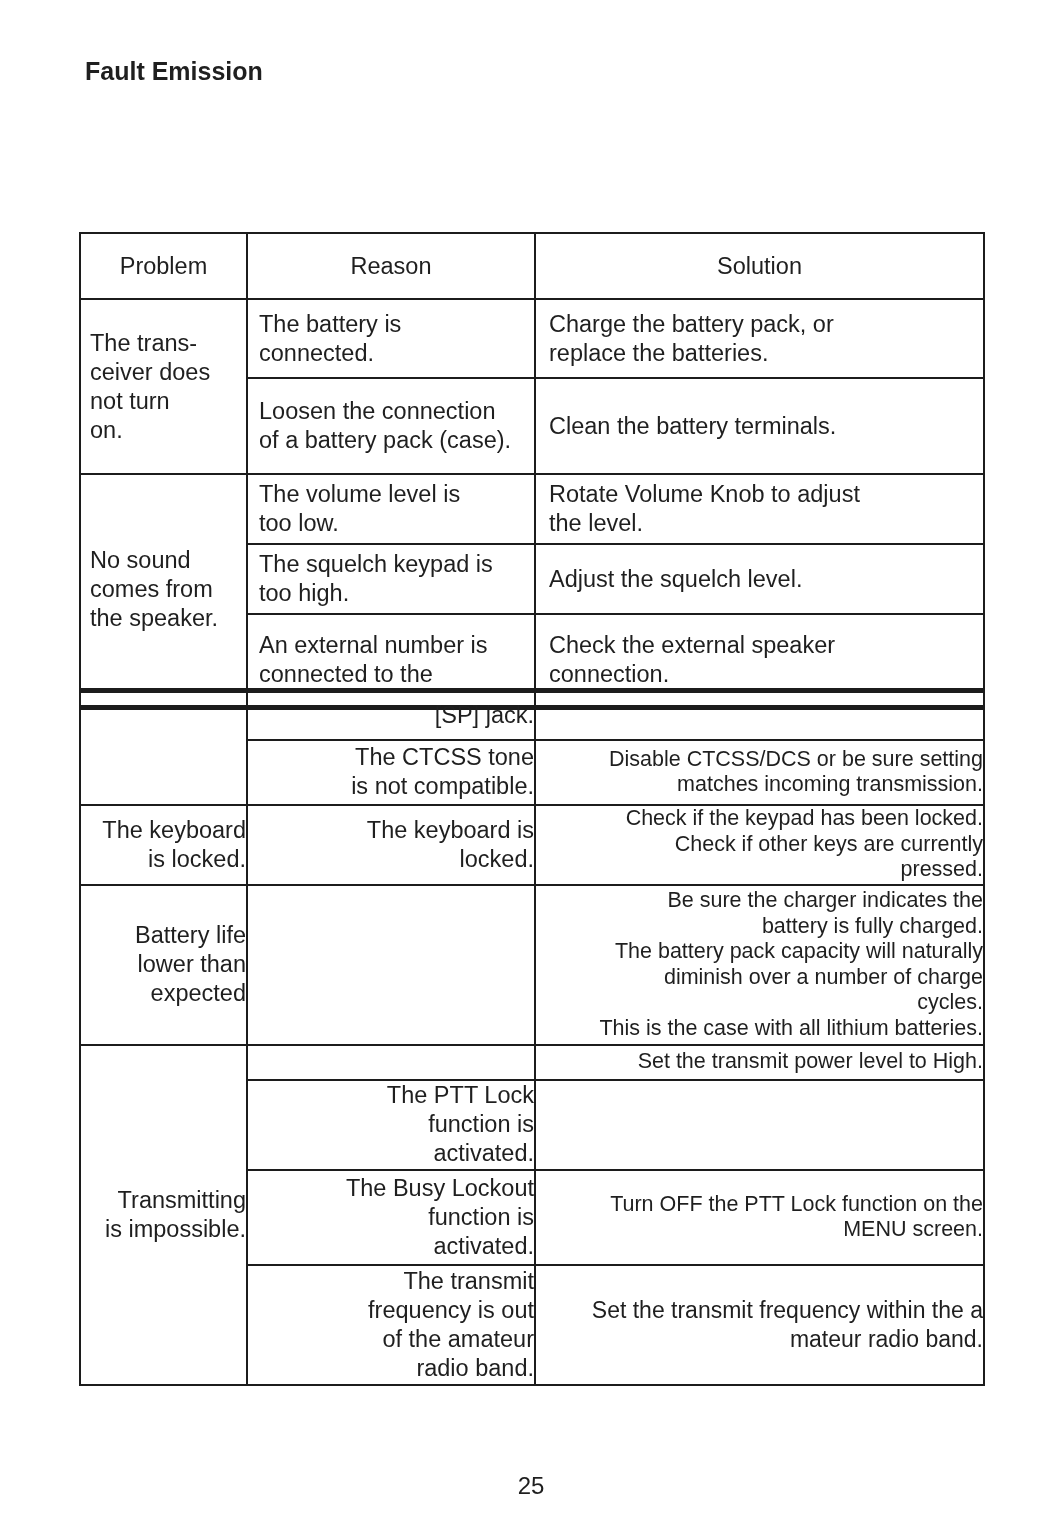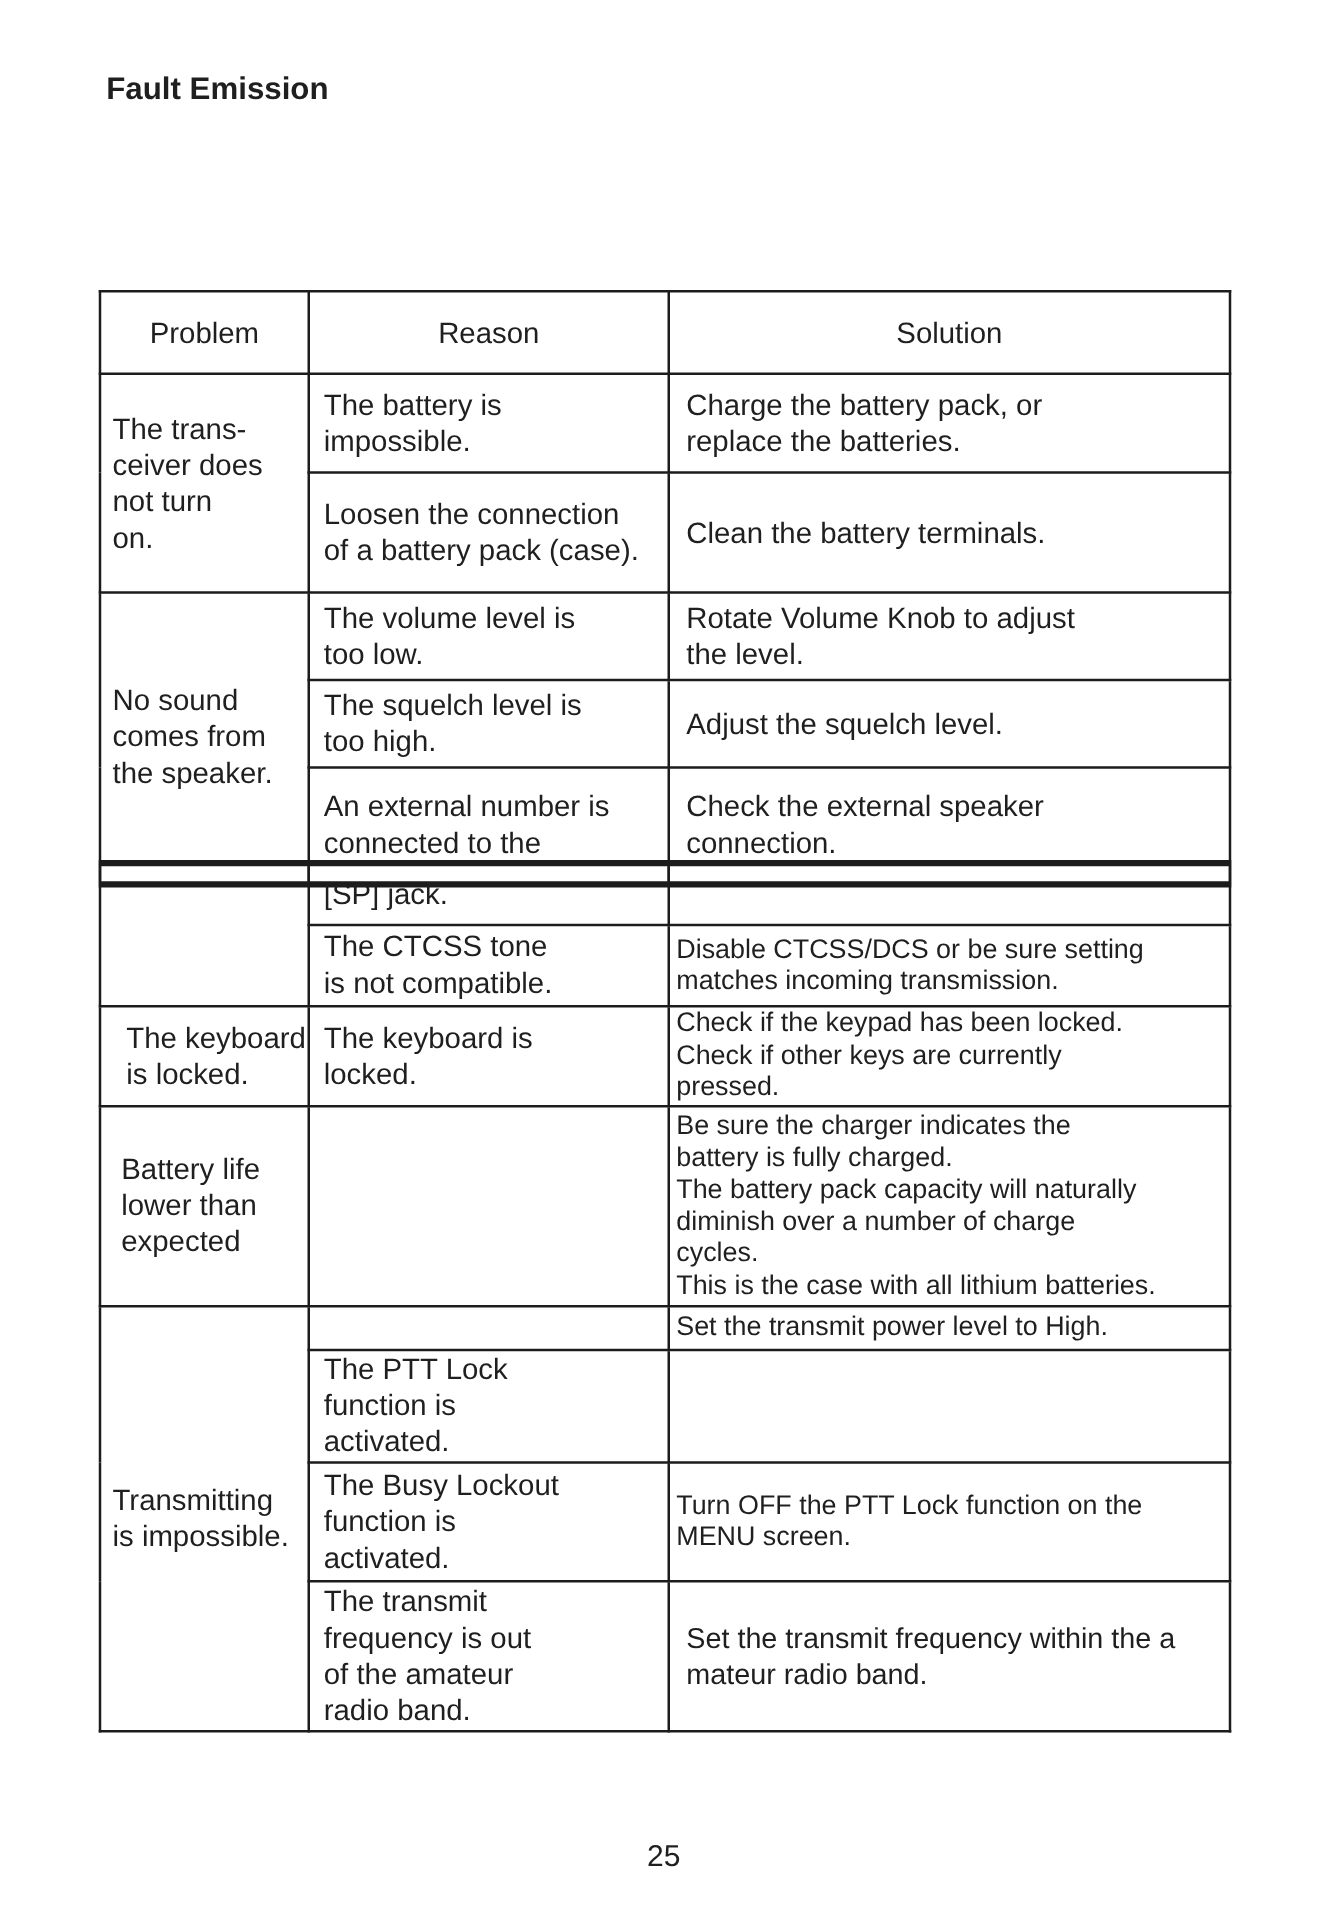--- a/index.html
+++ b/index.html
@@ -34,21 +34,21 @@
   .tbl2 { top: 688px; }
   .tbl td {
     border: 2px solid #1c1c1c;
     font-size: 23.5px; line-height: 29px;
     vertical-align: middle;
     padding: 0;
     white-space: pre;
     overflow: visible;
   }
   .tbl1 { border-bottom: 5px solid #4c1d95; padding-left: 47px; }
-  .tbl2 { border-top: 5px solid #f9a8d4; }
+  .tbl2 { border-top: 5px solid #f9a8d4; text-align: right; }
   .tbl1 td.bb-thick { border-bottom-width: 5px; }
   .tbl2 td.bt-thick { border-top-width: 5px; }
 
   td.hdr { text-align: center; font-size: 23.5px; }
   td.prob { padding-left: 9px; }
   td.prob.pl3  { padding-left: 20px; }
   td.prob.pl16 { padding-left: 16px; }
   td.reas { padding-left: 11px; }
   td.sol  { padding-left: 13px; }
   td.sm   { font-size: 21.5px; line-height: 25.5px; }
@@ -79,40 +79,40 @@
       <td class="hdr">Problem</td>
       <td class="hdr">Reason</td>
       <td class="hdr">Solution</td>
     </tr>
     <tr style="height:79px">
       <td class="prob" rowspan="2">The trans-
 ceiver does
 not turn
 on.</td>
       <td class="reas">The battery is
-impossible.</td>
+connected.</td>
       <td class="sol">Charge the battery pack, or
 replace the batteries.</td>
     </tr>
     <tr style="height:96px">
       <td class="reas">Loosen the connection
 of a battery pack (case).</td>
       <td class="sol">Clean the battery terminals.</td>
     </tr>
     <tr style="height:70px">
       <td class="prob bb-thick" rowspan="3">No sound
 comes from
 the speaker.</td>
       <td class="reas">The volume level is
 too low.</td>
       <td class="sol">Rotate Volume Knob to adjust
 the level.</td>
     </tr>
     <tr style="height:70px">
-      <td class="reas">The squelch level is
+      <td class="reas">The squelch keypad is
 too high.</td>
       <td class="sol">Adjust the squelch level.</td>
     </tr>
     <tr style="height:93px">
       <td class="reas bb-thick">An external number is
 connected to the</td>
       <td class="sol bb-thick">Check the external speaker
 connection.</td>
     </tr>
   </tbody>

